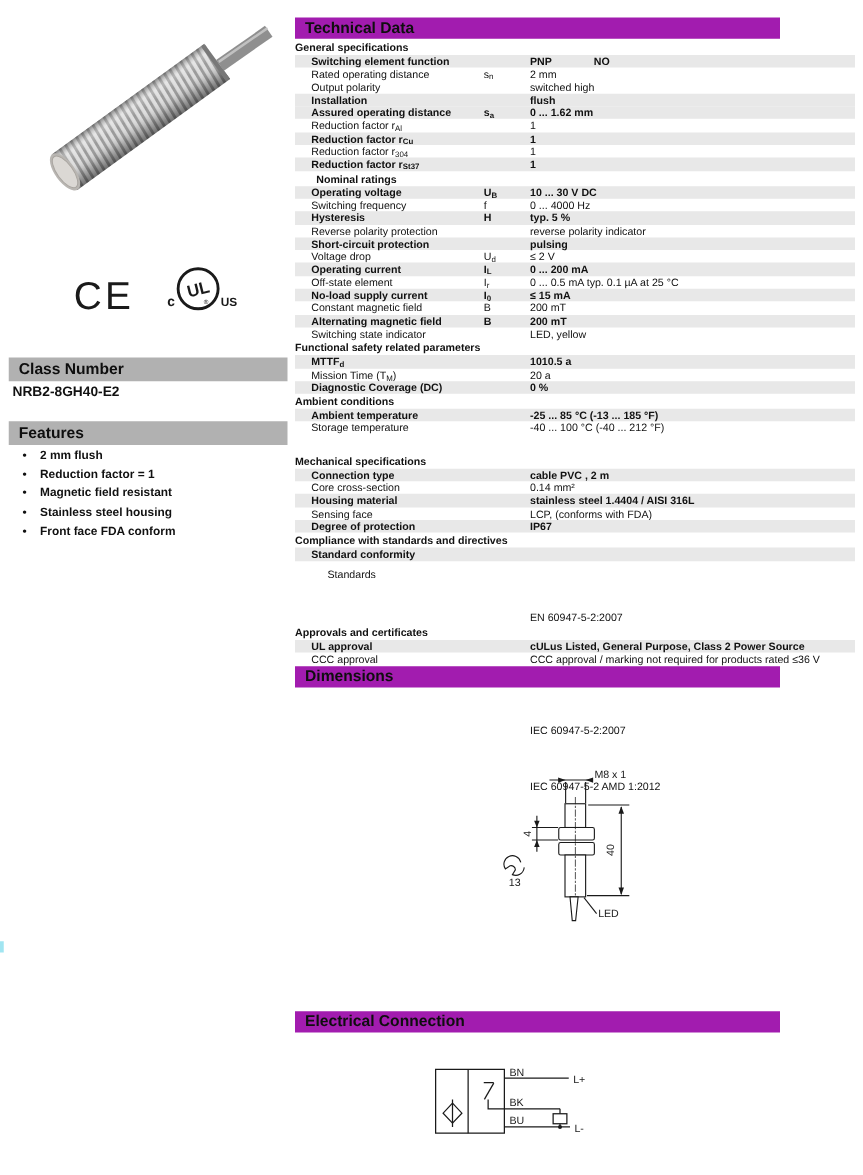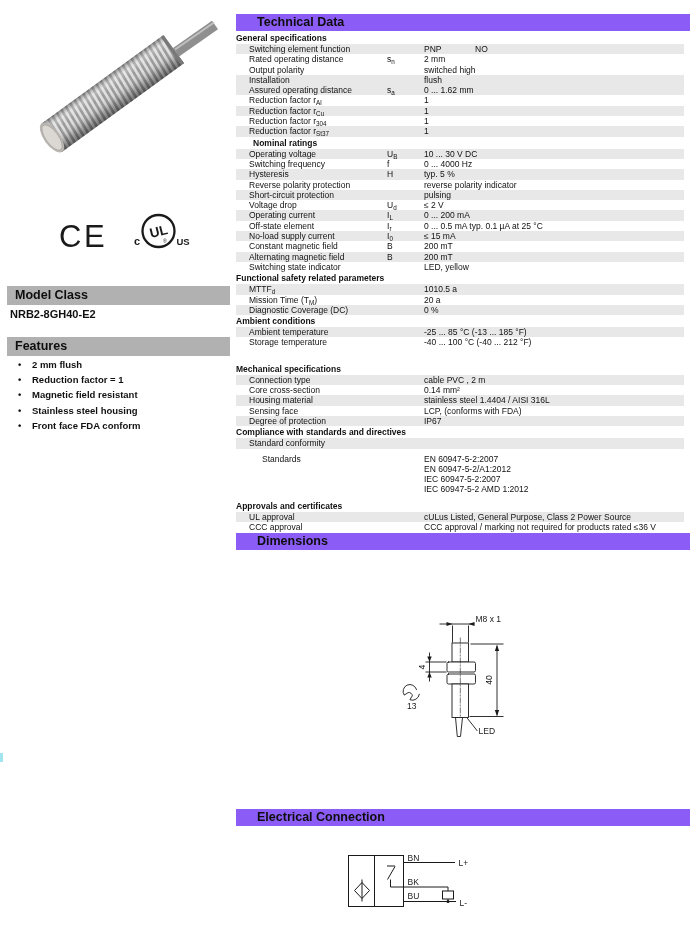--- a/index.html
+++ b/index.html
@@ -1,39 +1,39 @@
 <!DOCTYPE html>
 <html><head>
 <meta charset="utf-8">
 <style>
   html,body{margin:0;padding:0;background:#fff;}
   .page{position:relative;width:690px;height:940px;background:#ffffff;overflow:hidden;
         font-family:"Liberation Sans","DejaVu Sans",sans-serif;color:#111;}
   
-  .hbar{position:absolute;left:236px;width:454px;height:17px;background:#8b5cf6;
-        font-weight:bold;font-size:12.5px;line-height:17px;padding-left:21px;
+  .hbar{position:absolute;left:236px;width:388px;height:17px;background:#a21caf;
+        font-weight:bold;font-size:12.5px;line-height:17px;padding-left:8px;
         box-sizing:border-box;color:#0e0e0e;}
   .sbar{position:absolute;left:7px;width:223px;height:19px;background:#b1b1b1;
         font-weight:bold;font-size:12.5px;line-height:19px;padding-left:8px;
         box-sizing:border-box;color:#0e0e0e;}
   .model{position:absolute;left:10px;top:308px;font-weight:bold;font-size:11px;}
   #features{position:absolute;left:10px;top:357px;width:215px;}
   .feat{position:relative;font-weight:bold;font-size:9.5px;line-height:15.2px;padding-left:22px;}
   .feat .dot{position:absolute;left:8px;}
   
   #tech{position:absolute;left:236px;top:33px;width:454px;}
   .sec-h{height:11px;line-height:11.5px;font-size:8.5px;font-weight:bold;}
   .tr{position:relative;width:448px;height:10.3px;line-height:10.4px;font-size:8.5px;}
   .tr.multi{height:41.2px;}
-  .tr.stripe{background:#e8e8e8;}
+  .tr.stripe{background:#e8e8e8;font-weight:bold;}
   .tr .lbl{position:absolute;left:13px;top:0;white-space:nowrap;}
   .tr.ind2 .lbl{left:26px;}
   .tr .sym{position:absolute;left:151px;top:0;}
   .tr .val{position:absolute;left:188px;top:0;white-space:nowrap;}
-  .tr .val div{line-height:10.3px;}
+  .tr .val div{line-height:10.3px;margin-top:35px;}
   .tr .val2{position:absolute;left:239px;top:0;}
   sub{font-size:6.3px;line-height:0;vertical-align:-1.5px;}
   svg{position:absolute;}
   svg text{font-family:"Liberation Sans","DejaVu Sans",sans-serif;fill:#1a1a1a;}
   .edge-mark{position:absolute;left:0;top:753px;width:3px;height:9px;background:#8adfee;opacity:.8;}
 </style>
 </head>
 <body>
 
 <div class="page">
@@ -71,21 +71,21 @@
     <g>
       <circle cx="108.5" cy="31" r="16" fill="none" stroke="#1a1a1a" stroke-width="2.3"></circle>
       <text x="108.5" y="36" font-size="13.5" font-weight="bold" text-anchor="middle" transform="rotate(-14 108.5 31)">UL</text>
       <text x="113" y="43" font-size="5">®</text>
       <text x="90" y="45" font-size="11" font-weight="bold" text-anchor="end">c</text>
       <text x="126.5" y="45" font-size="9.5" font-weight="bold">US</text>
     </g>
   </svg>
 
   <div class="sbar" style="top:286px;">
-    <span>Model Class</span>
+    <span>Class Number</span>
   </div>
   <div class="model">NRB2-8GH40-E2</div>
   <div class="sbar" style="top:337px;">
     <span>Features</span>
   </div>
   <div id="features">
       <div class="feat"><span class="dot">•</span><span>2 mm flush</span></div>
       <div class="feat"><span class="dot">•</span><span>Reduction factor = 1</span></div>
       <div class="feat"><span class="dot">•</span><span>Magnetic field resistant</span></div>
       <div class="feat"><span class="dot">•</span><span>Stainless steel housing</span></div>

